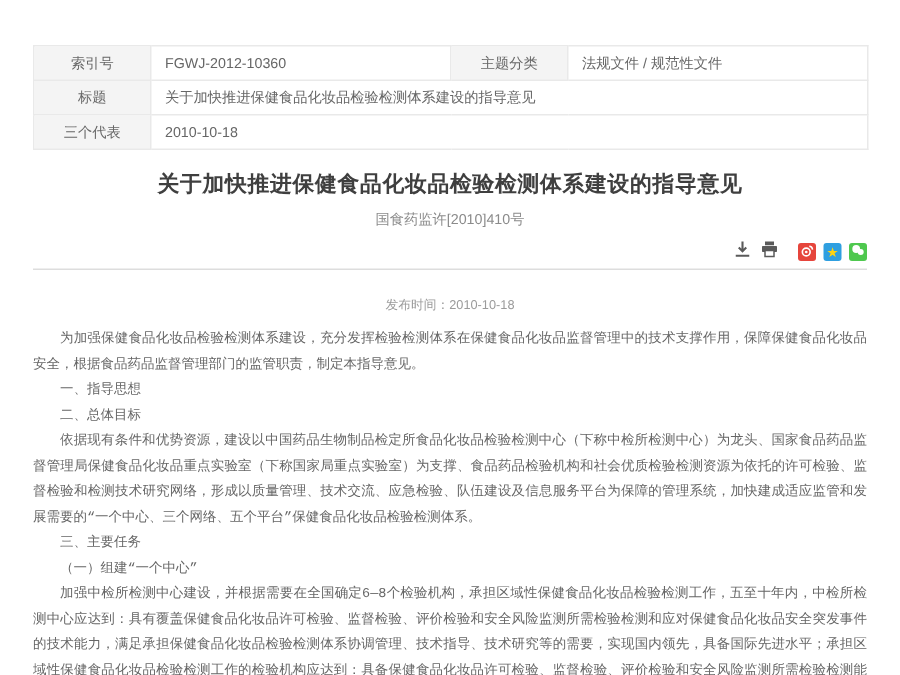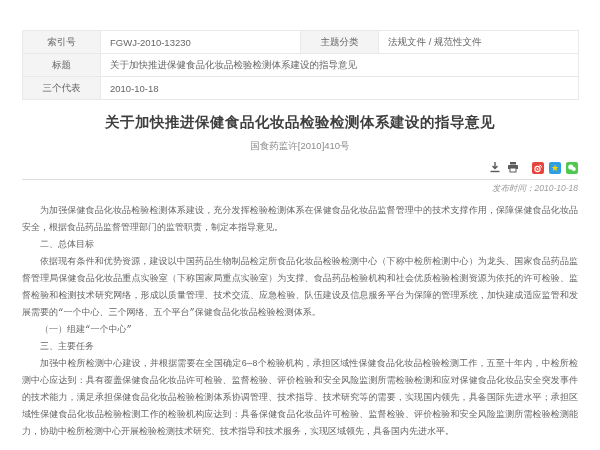--- a/index.html
+++ b/index.html
@@ -29,21 +29,21 @@
 
   
   .toolbar{margin-top:8px;display:flex;justify-content:flex-end;align-items:center;gap:5px;height:13px;}
   .tool-btn{width:13px;height:13px;display:inline-flex;align-items:center;justify-content:center;cursor:pointer;}
   .share-btn{width:12px;height:12px;border-radius:2px;display:inline-flex;align-items:center;justify-content:center;cursor:pointer;}
   .share-weibo{background:#e6453c;margin-left:8px;}
   .share-qzone{background:#2f9fe0;color:#ffd411;font-size:9px;line-height:12px;}
   .share-wechat{background:#4fc84f;}
 
   .divider{margin-top:5px;border-top:1px solid #dddddd;height:0;}
-  .pub-time{margin-top:3px;text-align:right;font-size:8.5px;color:#9b9b9b;font-style:italic;}
+  .pub-time{margin-top:18px;text-align:center;font-size:8.5px;color:#9b9b9b;}
 
   
   .article{margin-top:8px;}
   .article p{margin:0;font-size:9px;line-height:17px;color:#666;text-align:justify;}
   .article p.ind{text-indent:2em;font-family:Liberation Mono, monospace;}
 </style>
 </head>
 <body>
 
 <div class="page">
@@ -51,21 +51,21 @@
   <table class="meta">
     <colgroup>
         <col class="c-lbl">
         <col class="c-val">
         <col class="c-lbl">
         <col class="c-val">
       </colgroup>
     <tbody>
         <tr>
       <td class="lbl">索引号</td>
-      <td>FGWJ-2010-13230</td>
+      <td>FGWJ-2012-10360</td>
       <td class="lbl">主题分类</td>
       <td>法规文件 / 规范性文件</td>
     </tr>
     <tr>
       <td class="lbl">标题</td>
       <td colspan="3">关于加快推进保健食品化妆品检验检测体系建设的指导意见</td>
     </tr>
     <tr>
       <td class="lbl">三个代表</td>
       <td colspan="3">2010-10-18</td>
@@ -114,20 +114,21 @@
           </svg>
       </span>
     </span>
   </div>
 
   <div class="divider"></div>
   <div class="pub-time">发布时间：2010-10-18</div>
 
   <div class="article">
     <p class="ind">为加强保健食品化妆品检验检测体系建设，充分发挥检验检测体系在保健食品化妆品监督管理中的技术支撑作用，保障保健食品化妆品安全，根据食品药品监督管理部门的监管职责，制定本指导意见。</p>
+    <p class="ind">一、指导思想</p>
     <p class="ind">二、总体目标</p>
     <p class="ind">依据现有条件和优势资源，建设以中国药品生物制品检定所食品化妆品检验检测中心（下称中检所检测中心）为龙头、国家食品药品监督管理局保健食品化妆品重点实验室（下称国家局重点实验室）为支撑、食品药品检验机构和社会优质检验检测资源为依托的许可检验、监督检验和检测技术研究网络，形成以质量管理、技术交流、应急检验、队伍建设及信息服务平台为保障的管理系统，加快建成适应监管和发展需要的“一个中心、三个网络、五个平台”保健食品化妆品检验检测体系。</p>
+    <p class="ind">三、主要任务</p>
     <p class="ind">（一）组建“一个中心”</p>
-    <p class="ind">三、主要任务</p>
     <p class="ind">加强中检所检测中心建设，并根据需要在全国确定6—8个检验机构，承担区域性保健食品化妆品检验检测工作，五至十年内，中检所检测中心应达到：具有覆盖保健食品化妆品许可检验、监督检验、评价检验和安全风险监测所需检验检测和应对保健食品化妆品安全突发事件的技术能力，满足承担保健食品化妆品检验检测体系协调管理、技术指导、技术研究等的需要，实现国内领先，具备国际先进水平；承担区域性保健食品化妆品检验检测工作的检验机构应达到：具备保健食品化妆品许可检验、监督检验、评价检验和安全风险监测所需检验检测能力，协助中检所检测中心开展检验检测技术研究、技术指导和技术服务，实现区域领先，具备国内先进水平。</p>
   </div>
 
 </div>
 
 </body></html>

